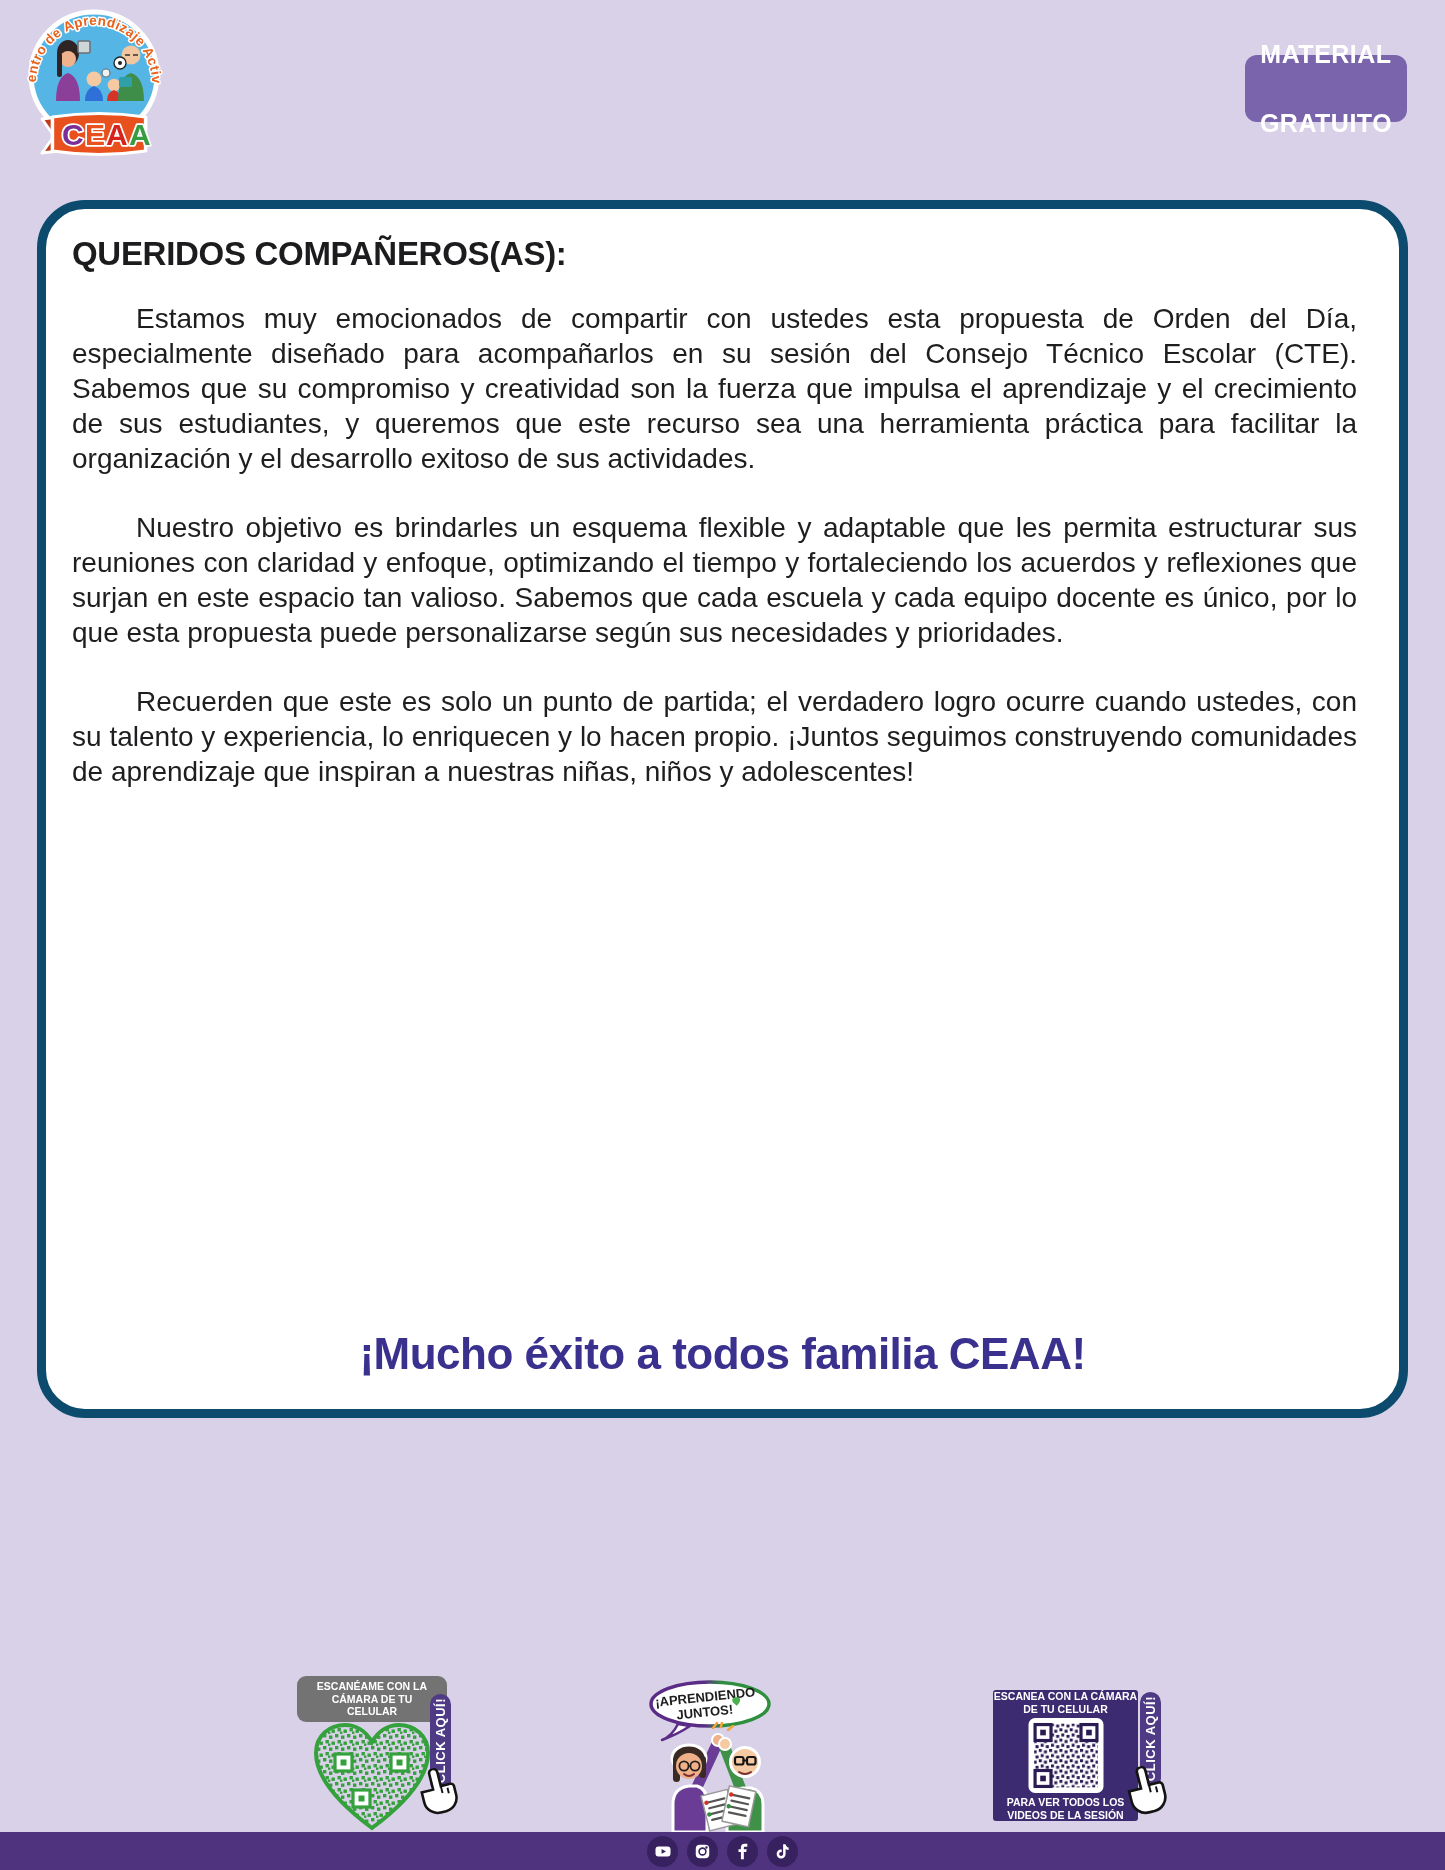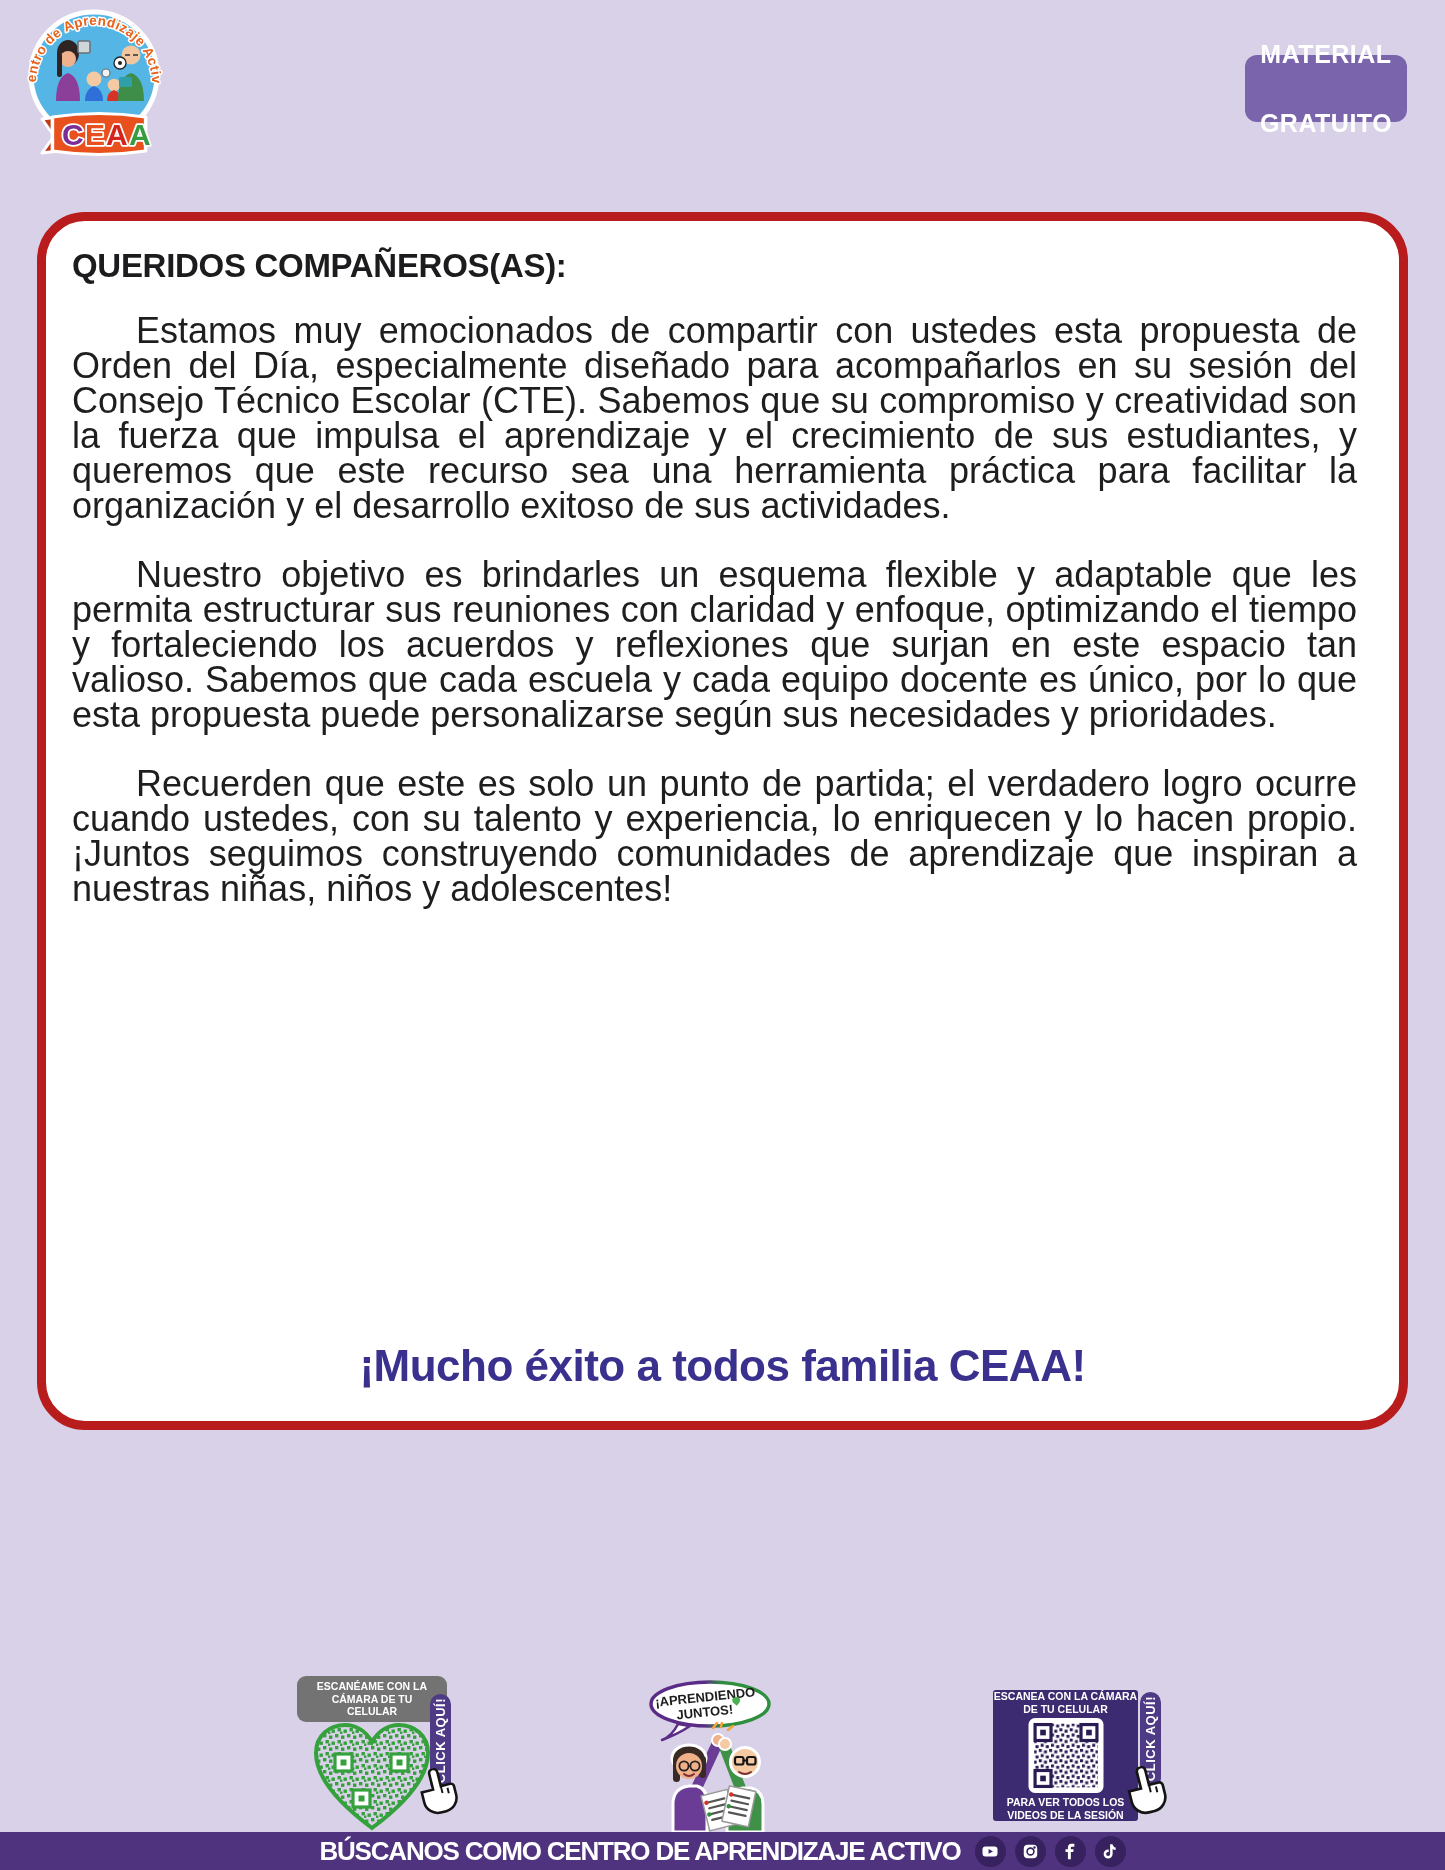--- a/index.html
+++ b/index.html
@@ -7,24 +7,24 @@
   .page{position:relative;width:1445px;height:1870px;background:#d8d1e7;overflow:hidden;}
 
   
   .logo{position:absolute;left:22px;top:5px;}
   .badge{position:absolute;right:38px;top:55px;width:162px;height:67px;background:#7a64ac;
          border-radius:12px;display:flex;flex-direction:column;align-items:center;justify-content:center;
          color:#fff;font-weight:800;font-size:25px;line-height:30px;letter-spacing:.5px;gap:39px;}
 
   
   .card{position:absolute;left:37px;top:200px;width:1371px;height:1218px;box-sizing:border-box;
-        background:#fff;border:9px solid #b91c1c;border-radius:48px;padding:26px 42px 0 26px;margin-top:12px;}
+        background:#fff;border:9px solid #0c4a6e;border-radius:48px;padding:26px 42px 0 26px;}
   .card h1{margin:0;font-size:33px;font-weight:800;color:#1c1c1e;letter-spacing:-.3px;}
   .card .body{margin-top:28px;}
-  .card p{margin:0 0 34px 0;font-size:36px;line-height:35px;color:#1e1e20;text-align:justify;
+  .card p{margin:0 0 34px 0;font-size:28px;line-height:35px;color:#1e1e20;text-align:justify;
           text-indent:64px;}
   .closing{position:absolute;left:0;right:0;top:1120px;text-align:center;
            font-size:44px;font-weight:800;color:#3a318e;letter-spacing:-.5px;}
 
   
   .qr-group{position:absolute;display:flex;flex-direction:column;align-items:center;}
   .pill{background:#737373;color:#fff;font-weight:700;text-align:center;border-radius:9px;
         padding:4px 9px;font-size:10.5px;line-height:12.5px;}
   .left-group{left:297px;top:1676px;width:150px;}
   .vpill{position:absolute;background:#4e3a85;border-radius:11px;color:#fff;font-weight:800;
@@ -239,21 +239,20 @@
     <div>PARA VER TODOS LOS</div>
     <div>VIDEOS DE LA SESIÓN</div>
   </div>
   <div class="vpill right">¡CLICK AQUÍ!</div>
   <svg class="hand right" width="50" height="50" viewBox="0 0 26 30" style="transform:rotate(-14deg);">
     <path d="M11,3 a2.6,2.6 0 0 1 5.2,0 l0,9 6,0 a2,2 0 0 1 2,2 l0,5.5 a8.5,8.5 0 0 1 -8.5,8.5 l-3.5,0 a8.5,8.5 0 0 1 -8.5,-8.5 l0,-6.5 7.3,0 z" fill="#ffffff" stroke="#141414" stroke-width="1.6"></path>
     <path d="M16.2,12.5 v4 M20,14 v3.5" stroke="#141414" stroke-width="1.2" fill="none"></path>
   </svg>
 
   <div class="footerbar">
-    <span class="ftext">BÚSCANOS COMO CENTRO DE APRENDIZAJE ACTIVO</span>
     <div class="socials">
       <div class="sicon">
         <svg width="20" height="20" viewBox="0 0 24 24">
           <rect x="3" y="6.5" width="18" height="12" rx="3.5" fill="#ffffff"></rect>
           <path d="M10.3,9.6 L15.6,12.5 L10.3,15.4 Z" fill="#37215f"></path>
         </svg>
       </div>
       <div class="sicon">
         <svg width="19" height="19" viewBox="0 0 24 24">
           <rect x="3.5" y="3.5" width="17" height="17" rx="5" fill="#ffffff"></rect>

